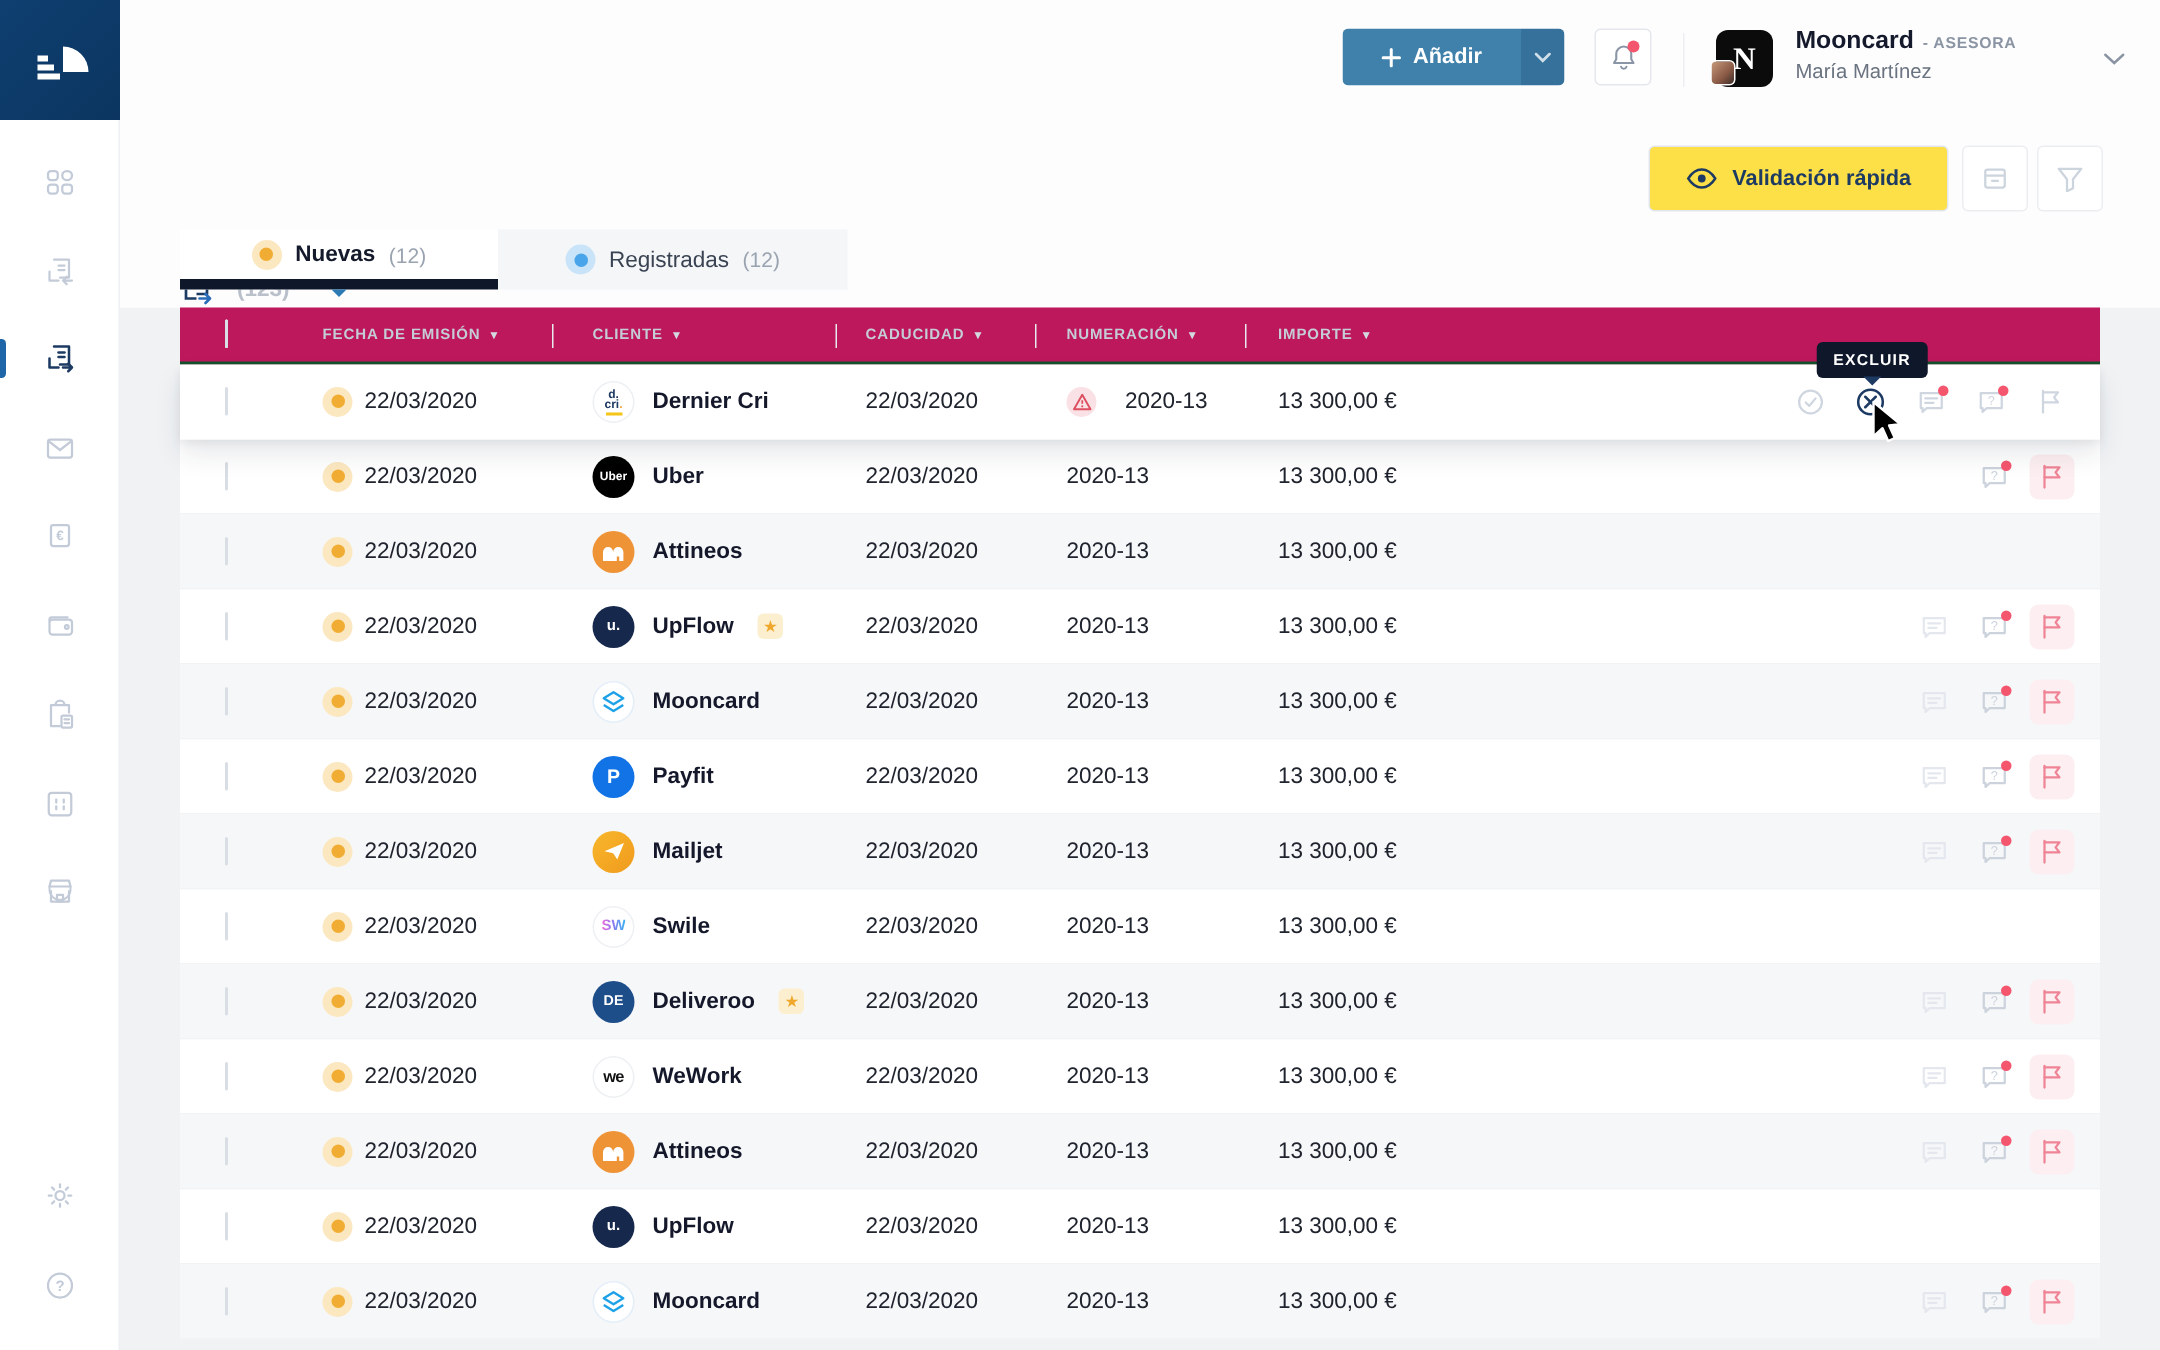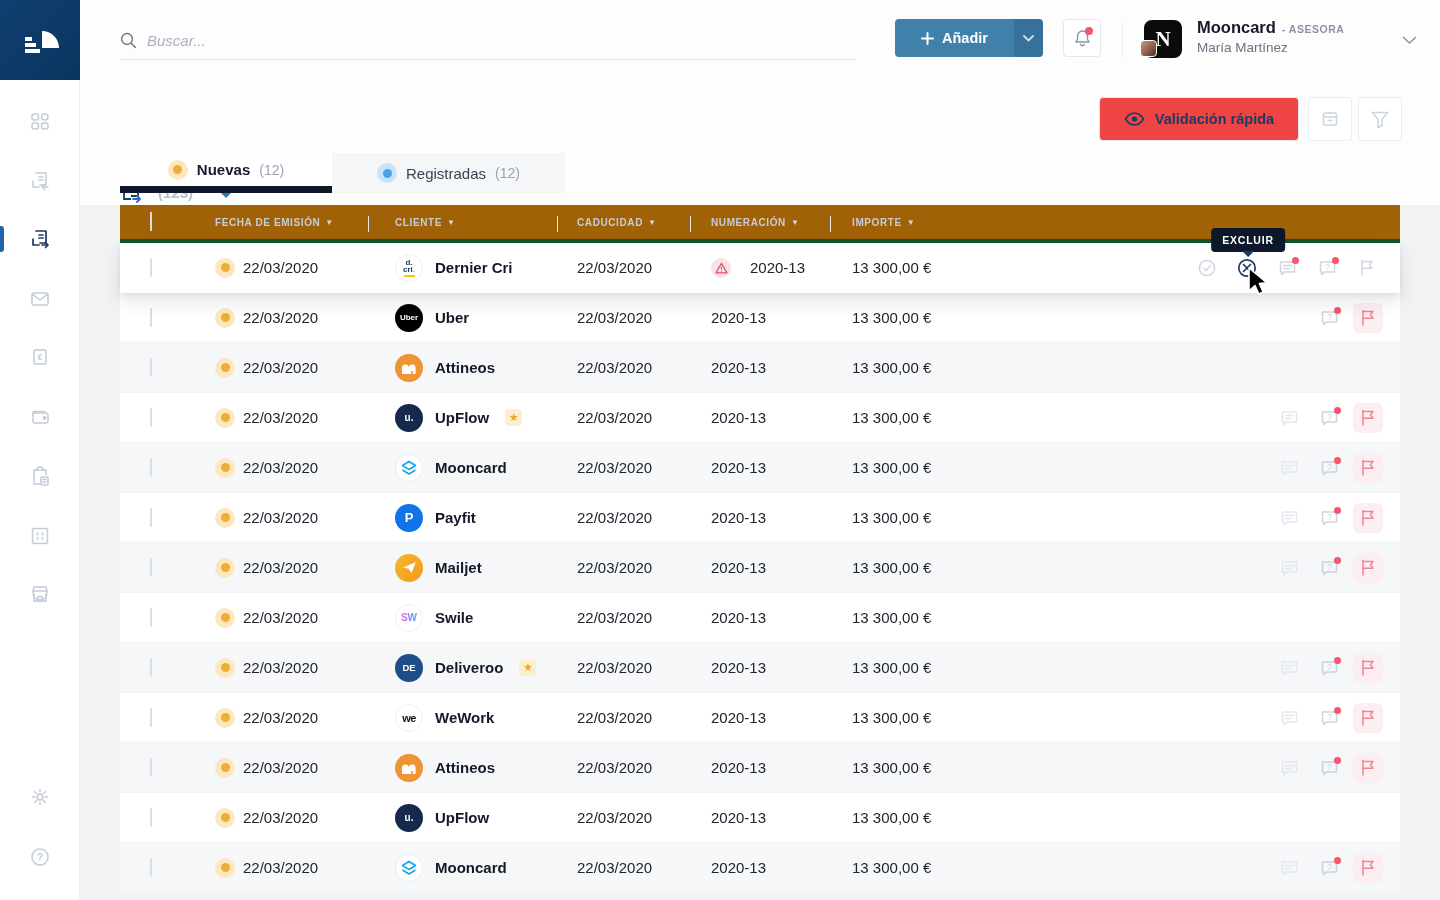--- a/index.html
+++ b/index.html
@@ -45,21 +45,21 @@
   #org-role { font-size:10.5px; font-weight:bold; color:#8a94a3; letter-spacing:.5px; margin-left:6px; }
   #org-user { font-size:13.5px; color:#6a7380; margin-top:3px; }
   #org-caret { position:absolute; left:1322px; top:31px; cursor:pointer; }
 
   
   #content-bg { position:absolute; left:80px; top:205px; width:1360px; height:695px; background:#f0f2f4; }
   #page-head { position:absolute; left:80px; top:80px; width:1360px; height:125px; background:#fdfdfe; }
   #title-wrap { position:absolute; left:40px; top:100px; display:flex; align-items:center; gap:14px; }
   #page-title { font-size:23px; font-weight:800; color:#15192c; letter-spacing:-.2px; }
   #page-count { font-size:15px; color:#b9c0ca; font-weight:bold; }
-  #validate-btn { position:absolute; left:1019px; top:17px; width:200px; height:44px; background:#ef4444;
+  #validate-btn { position:absolute; left:1019px; top:17px; width:200px; height:44px; background:#fde047;
     border:1px solid #e3e6ea; border-radius:4px; display:flex; align-items:center; justify-content:center;
     gap:10px; font-size:14.5px; font-weight:bold; color:#1d3a63; cursor:pointer; }
   .sq-btn { position:absolute; top:17px; width:44px; height:44px; background:#fff; border:1px solid #ebedf0;
     border-radius:4px; display:flex; align-items:center; justify-content:center; cursor:pointer; }
 
   
   .tab { position:absolute; top:153px; height:40px; display:flex; align-items:center;
     justify-content:center; gap:9px; cursor:pointer; z-index:5; }
   #tab-nuevas { left:120px; width:212px; background:#fff; border-bottom:7px solid #0f172a; }
   #tab-registradas { left:332px; width:233px; background:#f4f6f8; }
@@ -69,21 +69,21 @@
   .tab-dot-core { width:9px; height:9px; border-radius:50%; }
   .tab-label-active { font-size:15px; font-weight:bold; color:#15192c; }
   .tab-label { font-size:15px; color:#3a4352; }
   .tab-count { font-size:14px; color:#9aa3b0; }
 
   
   #table { position:absolute; left:120px; top:205px; width:1280px; z-index:2; }
   .trow, #thead { display:grid;
     grid-template-columns:65px 180px 182px 134px 141px 140px 1fr;
     align-items:center; padding:0 17px 0 30px; }
-  #thead { position:relative; height:38px; background:#a16207; border-bottom:4px solid #14532d; }
+  #thead { position:relative; height:38px; background:#be185d; border-bottom:2px solid #14532d; }
   .th { font-size:10px; font-weight:bold; color:#c6ccd6; letter-spacing:.6px; display:flex;
     align-items:center; gap:5px; cursor:pointer; }
   .th .caret { font-size:8px; color:#d4d9e0; }
   .th-sep { position:absolute; top:11px; width:1px; height:16px; background:#e7eaee; }
   .trow { height:50px; background:#fff; border-bottom:1px solid #f1f3f5; position:relative; }
   .trow.shade { background:#f6f7f9; }
   .trow.hovered { background:#fff; box-shadow:0 10px 18px rgba(25,35,60,.10), 0 2px 6px rgba(25,35,60,.07);
     z-index:4; border-bottom:1px solid #fff; }
   .cb { width:16px; height:16px; border:1.5px solid #d9dee4; border-radius:3px; background:#fff; cursor:pointer; }
   .cell-date { display:flex; align-items:center; gap:8px; font-size:15px; color:#20242e; }
@@ -210,27 +210,20 @@
       <div class="side-item" style="top: 835px;">
         <svg width="22" height="22" viewBox="0 0 22 22" fill="none" stroke-linecap="round" stroke-linejoin="round">
           <circle cx="11" cy="11" r="8"></circle>
           <text x="11" y="14.5" text-anchor="middle" font-size="10" stroke="none" class="txt-ic">?</text>
         </svg>
       </div>
     </div>
 </nav>
 
 <header id="topbar">
-  <div id="search-wrap">
-    <svg width="17" height="17" viewBox="0 0 17 17">
-      <circle cx="7" cy="7" r="5.4" fill="none" stroke="#707a88" stroke-width="1.5"></circle>
-      <line x1="11.2" y1="11.2" x2="15.5" y2="15.5" stroke="#707a88" stroke-width="1.5" stroke-linecap="round"></line>
-    </svg>
-    <input id="search-input" placeholder="Buscar..." style="">
-  </div>
 
   <div id="add-btn">
     <div id="add-main">
       <svg width="13" height="13" viewBox="0 0 13 13">
         <line x1="6.5" y1="1" x2="6.5" y2="12" stroke="#fff" stroke-width="2" stroke-linecap="round"></line>
         <line x1="1" y1="6.5" x2="12" y2="6.5" stroke="#fff" stroke-width="2" stroke-linecap="round"></line>
       </svg>
       <span>Añadir</span>
     </div>
     <div id="add-caret">

